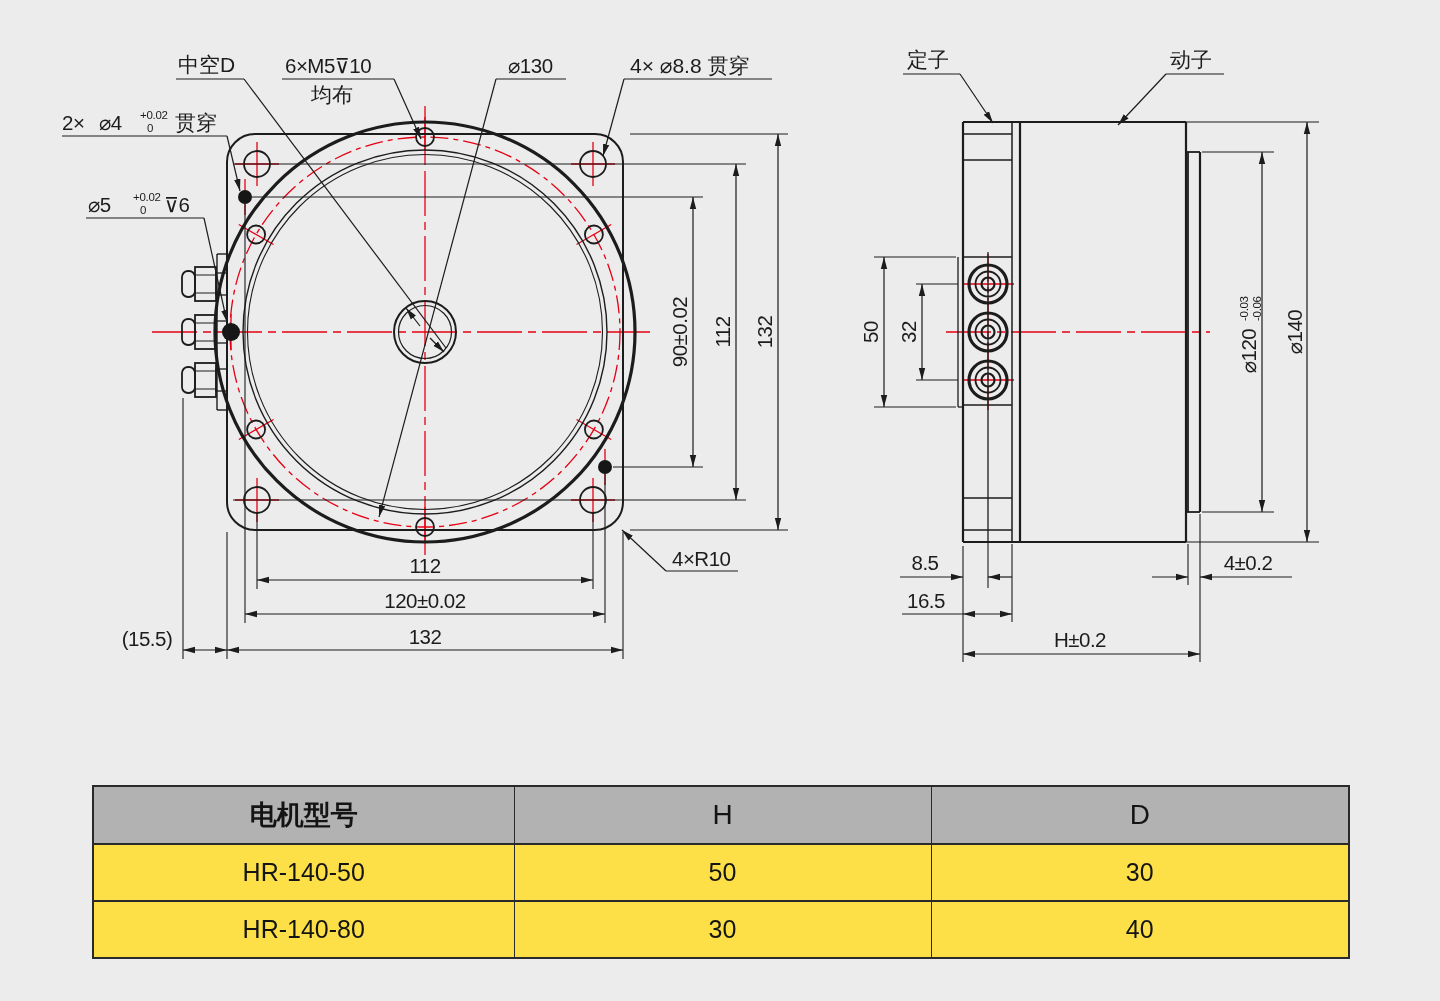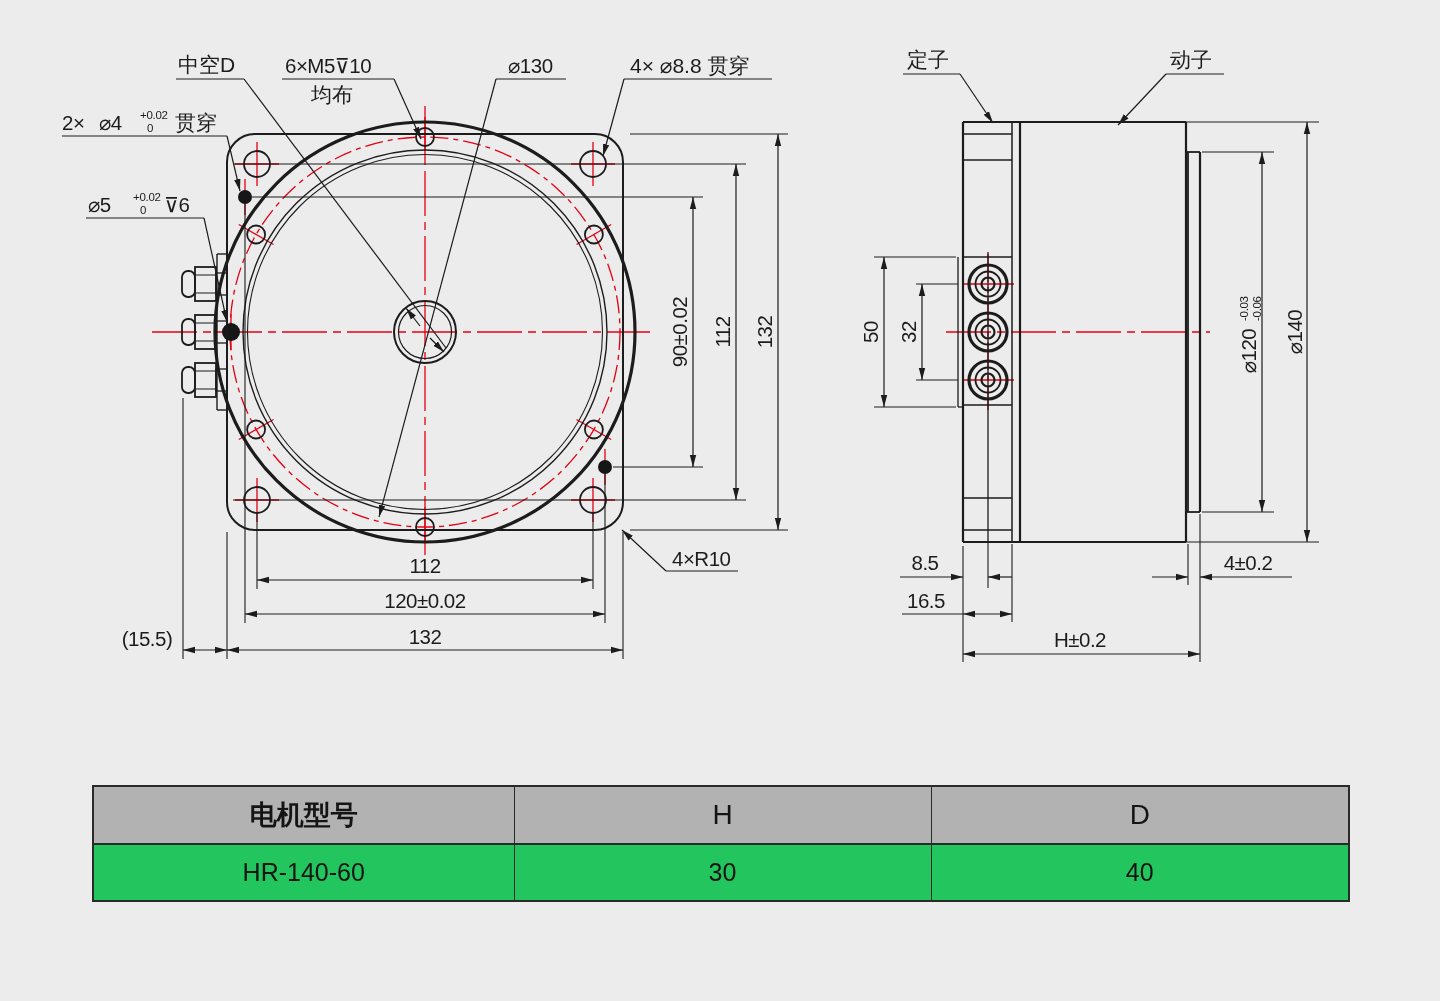--- a/index.html
+++ b/index.html
@@ -5,21 +5,21 @@
   html,body{margin:0;padding:0;}
   body{width:1440px;height:1001px;background:#ececec;font-family:"Liberation Sans","DejaVu Sans",sans-serif;overflow:hidden;}
   #stage{position:relative;width:1194px;height:1001px;background:#ececec;}
   svg text{fill:#1c1c1c;}
   .dim{font-size:20.5px;letter-spacing:-0.5px;}
   .cjk{font-size:21px;}
   .tol{font-size:11.5px;letter-spacing:-0.3px;}
   .mid{text-anchor:middle;}
   
   table.spec{position:absolute;left:92px;top:785px;width:1256px;border-collapse:collapse;table-layout:fixed;
-             border:2.5px solid #2a2a2a;background:#22c55e;}
+             border:2.5px solid #2a2a2a;background:#fde047;}
   table.spec th, table.spec td{border-top:2.2px solid #2a2a2a;border-bottom:2.2px solid #2a2a2a;
              border-left:1.6px solid #2a2a2a;border-right:1.6px solid #2a2a2a;
              text-align:center;vertical-align:middle;color:#141414;}
   table.spec th{height:54px;font-size:27px;font-weight:bold;}
   table.spec th.letter{font-weight:normal;font-size:28px;}
   table.spec td{height:53px;font-size:25px;font-weight:normal;}
 </style>
 </head>
 <body>
 
@@ -318,20 +318,25 @@
       </colgroup>
   <thead>
     <tr style="background:#b2b2b2;">
       <th>电机型号</th>
       <th class="letter">H</th>
       <th class="letter">D</th>
     </tr>
   </thead>
   <tbody>
     <tr>
-      <td>HR-140-60</td>
+      <td>HR-140-50</td>
+      <td>50</td>
+      <td>30</td>
+    </tr>
+    <tr>
+      <td>HR-140-80</td>
       <td>30</td>
       <td>40</td>
     </tr>
   </tbody>
 </table>
 
 </div>
 
 </body></html>

